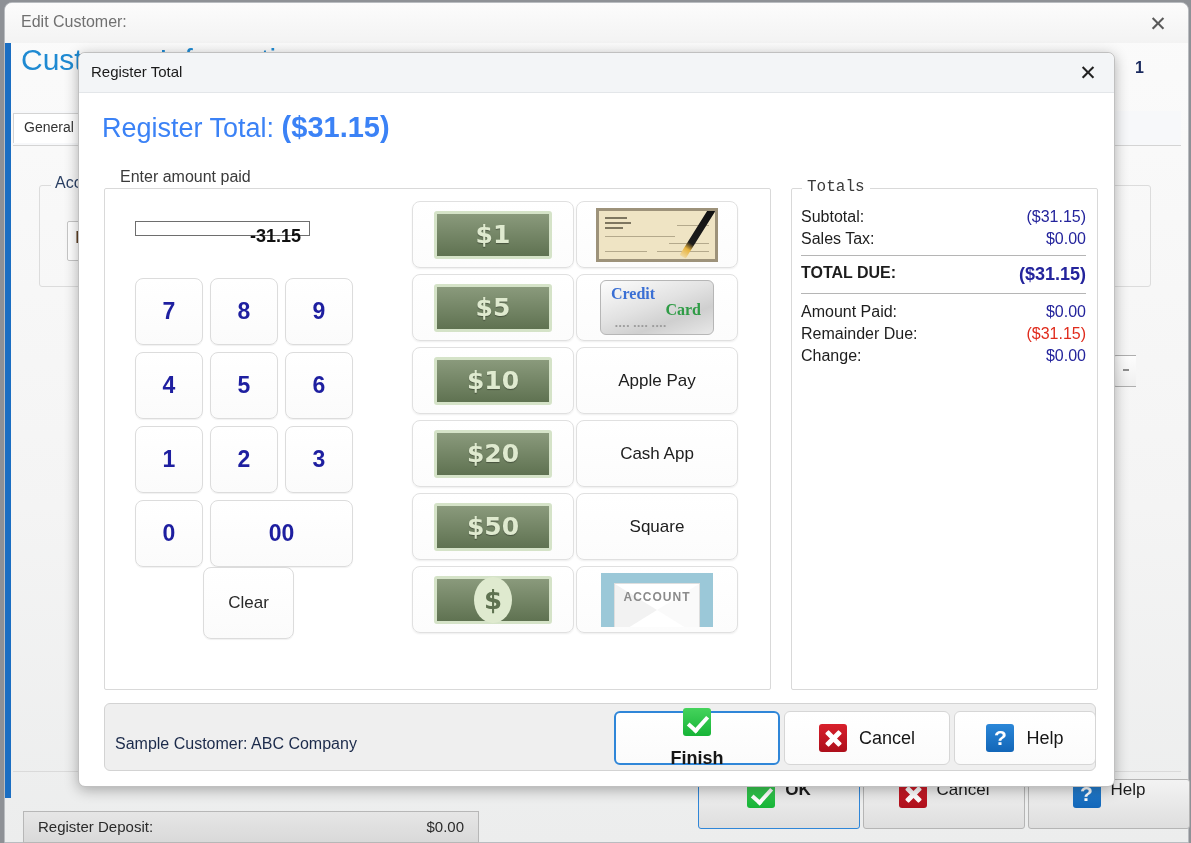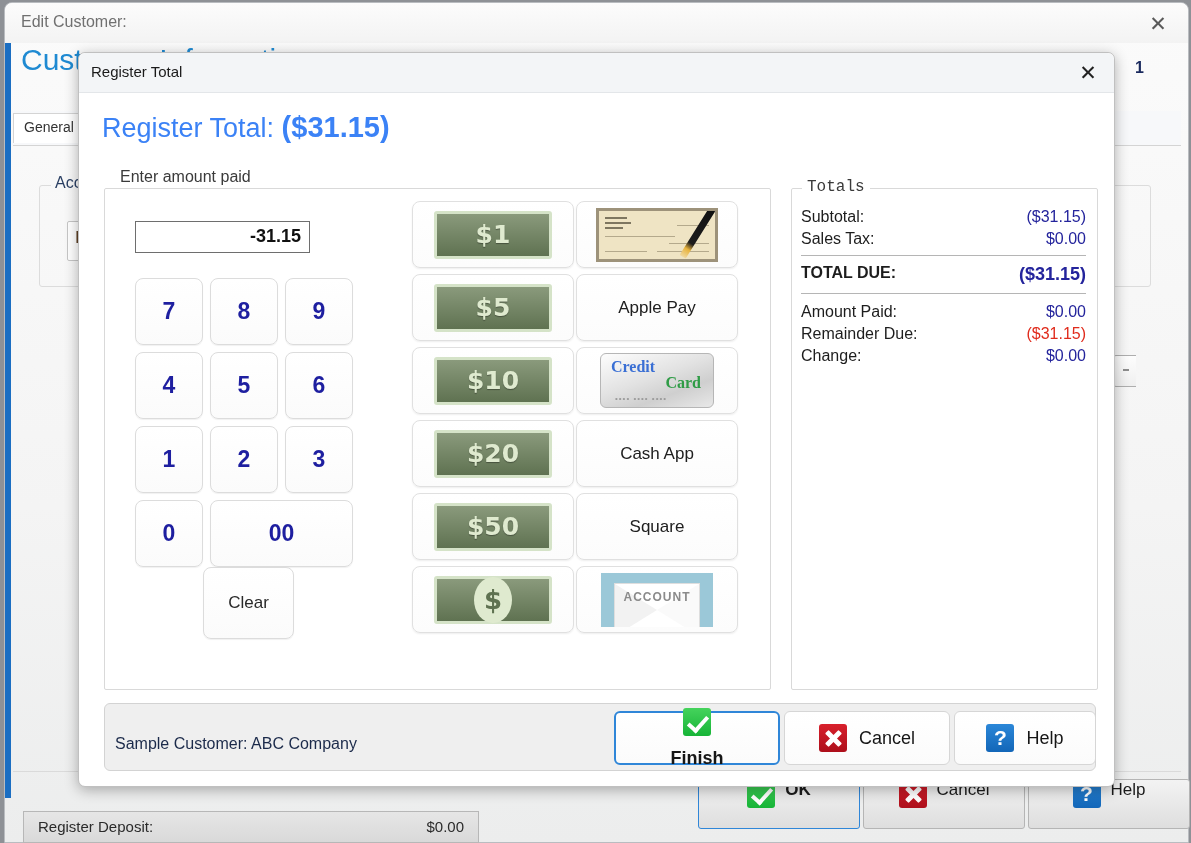--- a/index.html
+++ b/index.html
@@ -142,21 +142,21 @@
   .grouplabel{
     position:absolute;background:#fff;padding:0 5px;font-size:16px;color:#3a3a3a;
   }
   #gb-enter{left:25px;top:135px;width:665px;height:500px;}
   #lb-enter{left:36px;top:115px;}
   #gb-totals{left:712px;top:135px;width:305px;height:500px;}
   #lb-totals{left:723px;top:125px;font-family:Liberation Mono, monospace;}
 
   
   #amount-input{
-    position:absolute;left:56px;top:168px;width:175px;height:32px;
+    position:absolute;left:56px;top:168px;width:175px;height:15px;
     border:1px solid #6e6e6e;background:#fff;box-sizing:border-box;
     text-align:right;font-size:18px;font-weight:bold;color:#111;
     padding:4px 8px 0 0;font-family:"Liberation Sans",sans-serif;
   }
 
   
   #keypad{position:absolute;left:56px;top:225px;width:220px;}
   .kp-row{display:flex;gap:7px;margin-bottom:7px;}
   .kpkey{
     width:68px;height:67px;border:1px solid #dcdcdc;border-radius:8px;
@@ -384,29 +384,29 @@
         <span class="ln" style="left:6px;top:25px;width:70px;"></span>
         <span class="ln" style="left:78px;top:14px;width:32px;"></span>
         <span class="ln" style="left:70px;top:32px;width:40px;"></span>
         <span class="ln" style="left:6px;top:40px;width:42px;"></span>
         <span class="ln" style="left:58px;top:40px;width:52px;"></span>
         <span class="pencil"></span>
       </span>
     </div>
 
     <div class="paybtn">
-      <span>Apple Pay</span>
-    </div>
-
-    <div class="paybtn">
       <span class="cardimg">
         <span class="c1">Credit</span>
         <span class="c2">Card</span>
         <span class="c3">•••• •••• ••••</span>
       </span>
+    </div>
+
+    <div class="paybtn">
+      <span>Apple Pay</span>
     </div>
 
     <div class="paybtn">
       <span>Cash App</span>
     </div>
 
     <div class="paybtn">
       <span>Square</span>
     </div>
 

